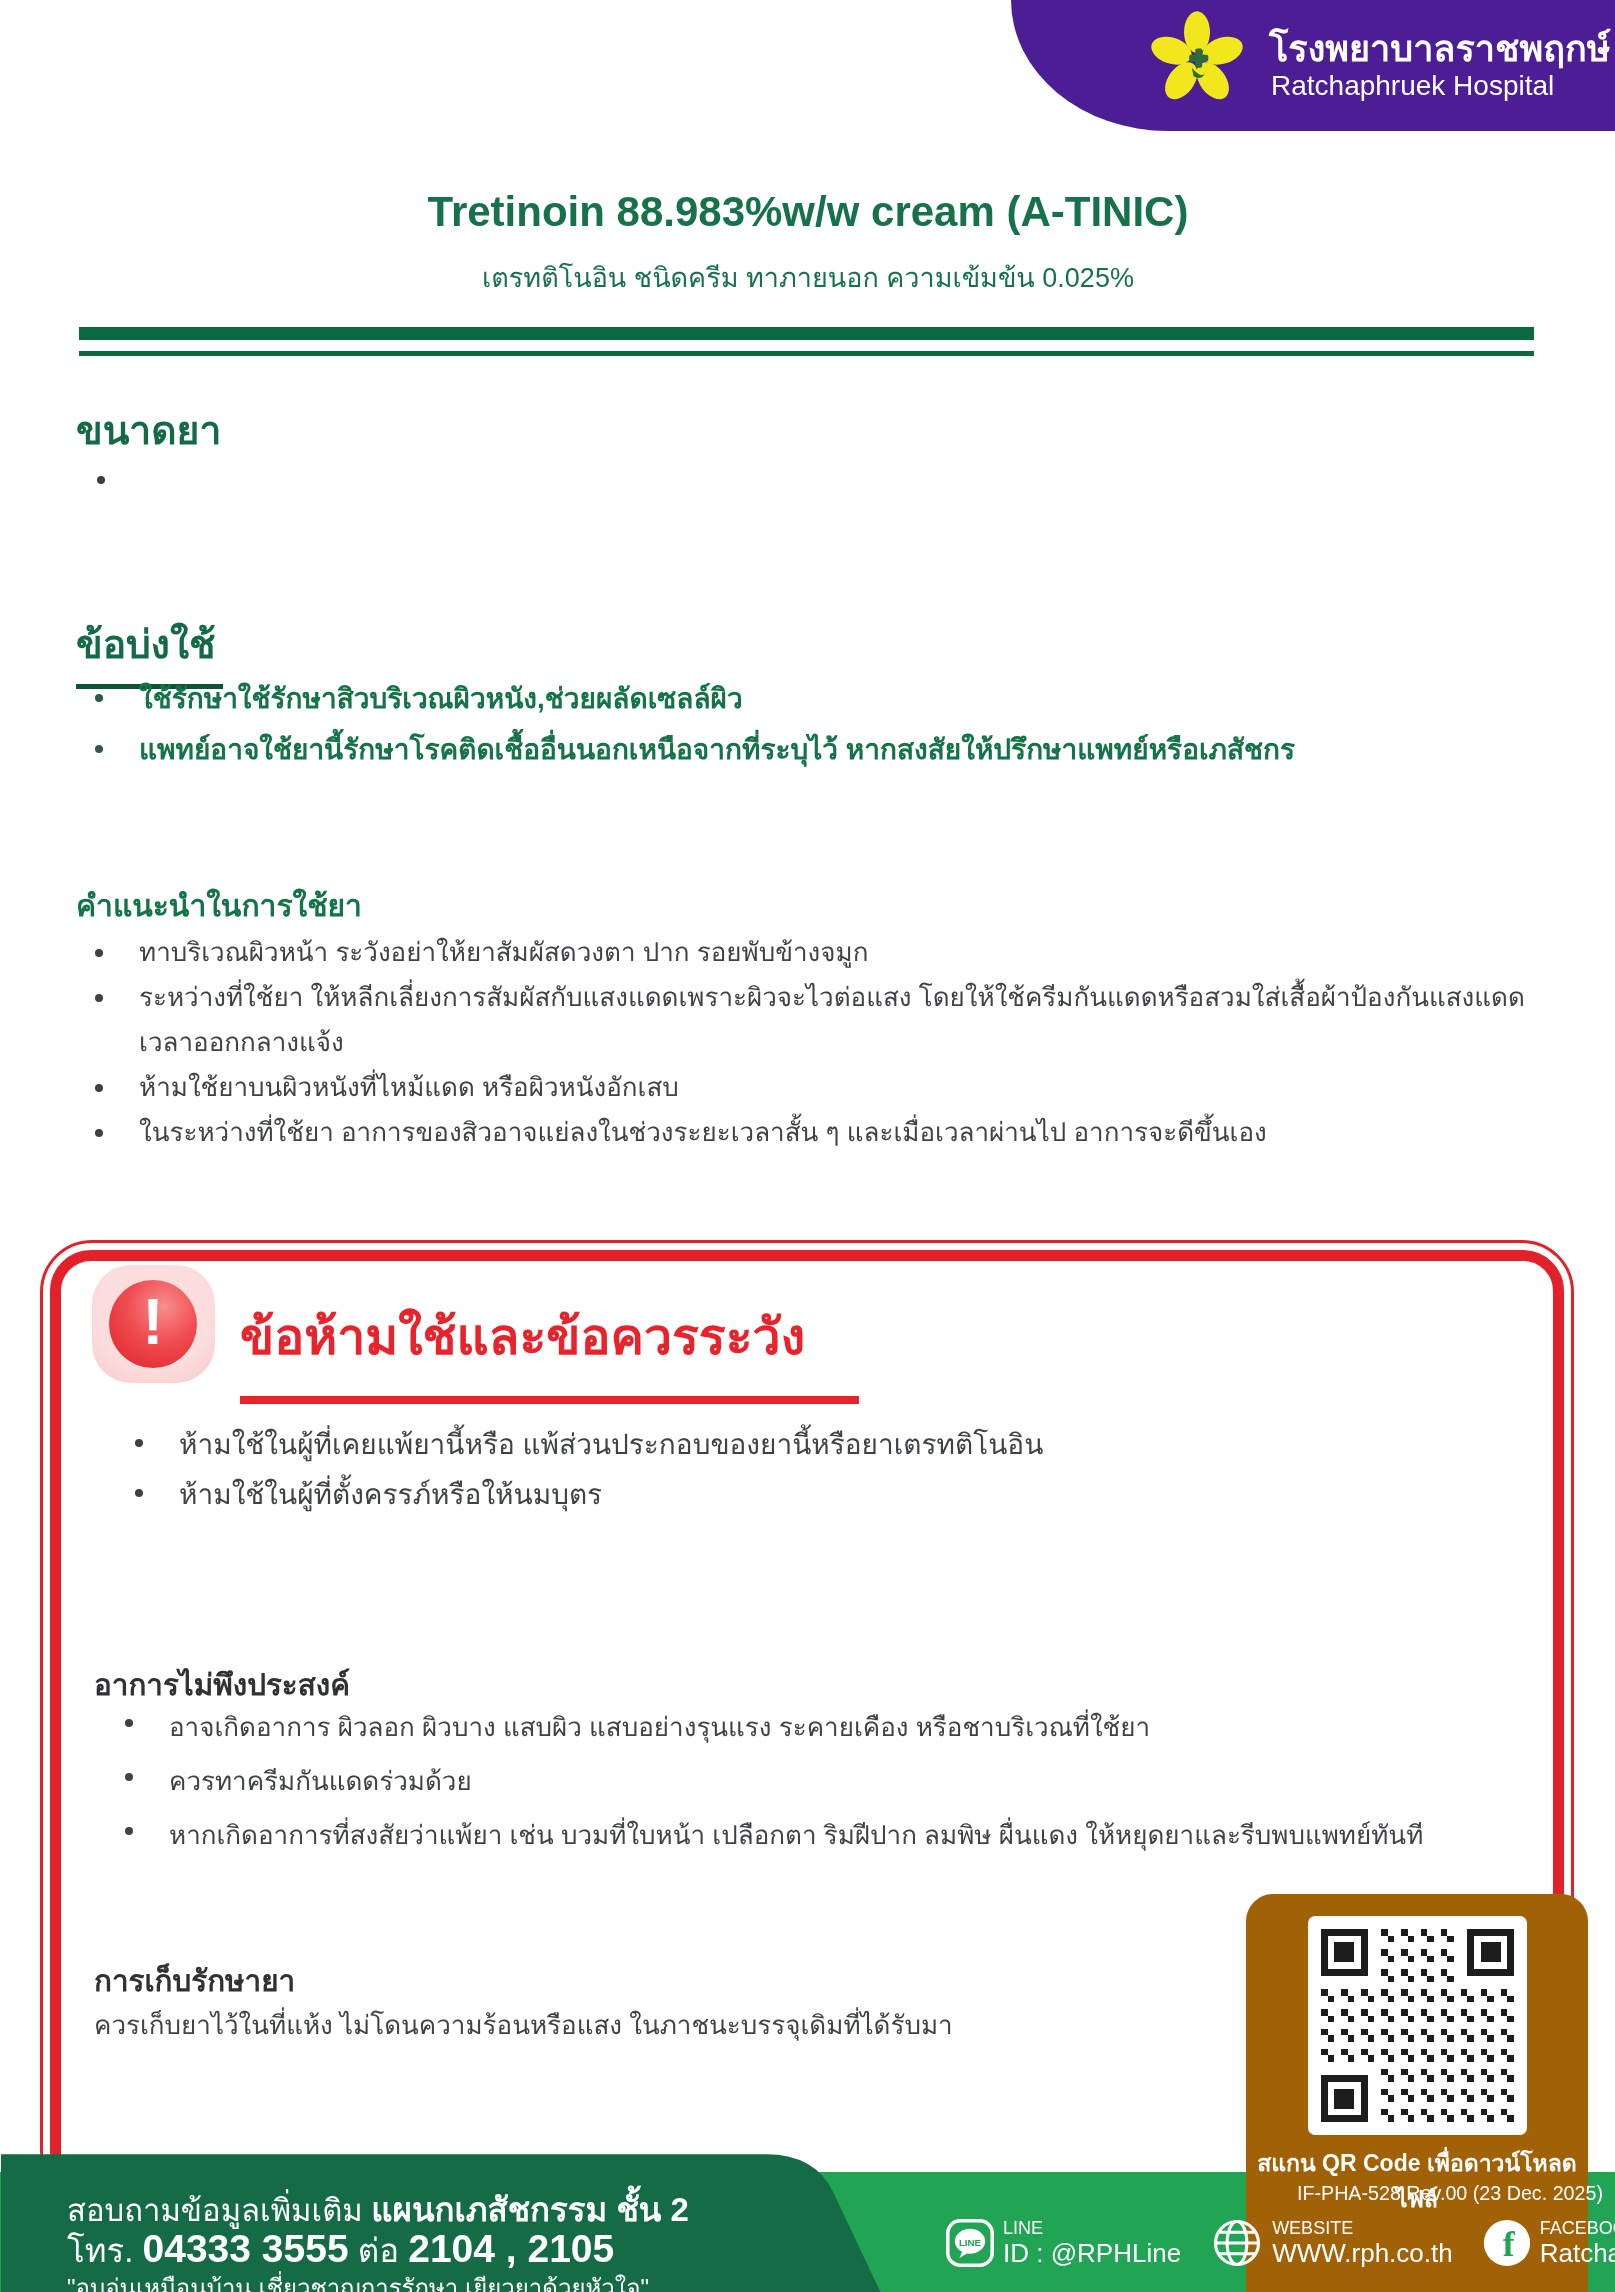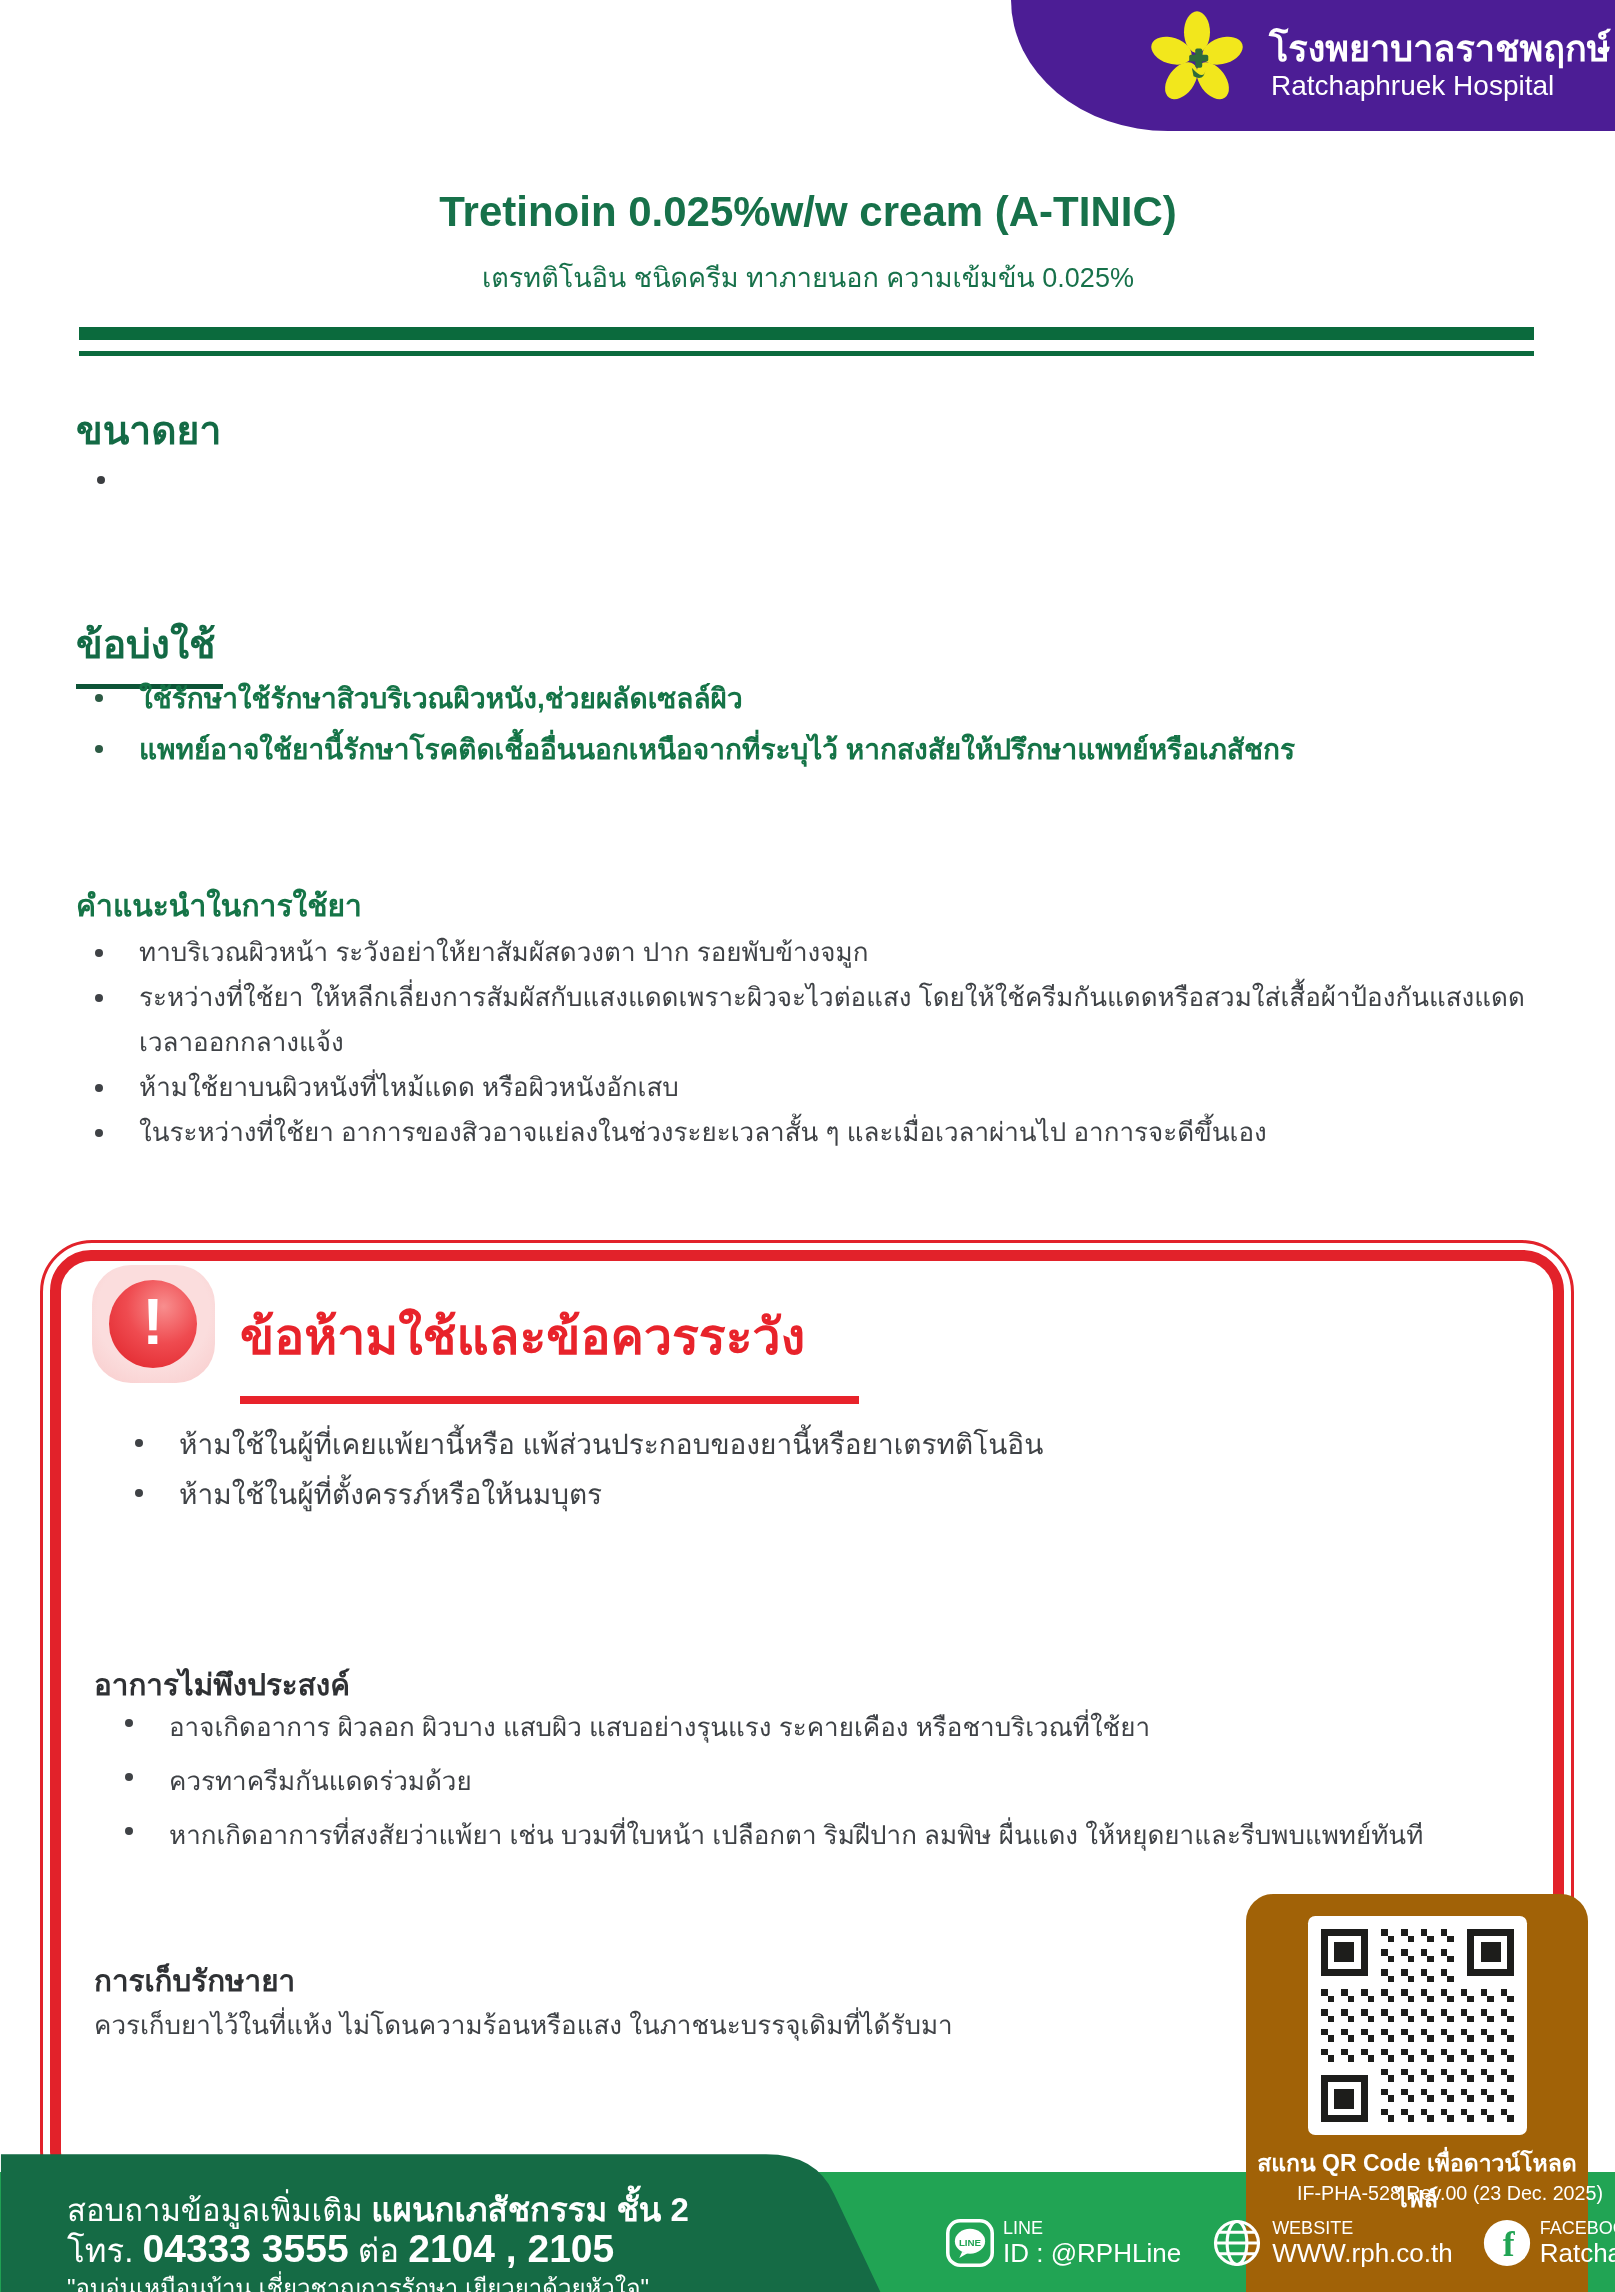--- a/index.html
+++ b/index.html
@@ -101,21 +101,21 @@
       <g fill="#2e6b3a">
         <rect x="-2" y="-12" width="8" height="22" rx="2"></rect>
         <rect x="-9" y="-5" width="22" height="8" rx="2"></rect>
         <path d="M-6 10 q14 16 16 2 q-2 14 -14 8 z"></path>
       </g>
     </svg>
     <div class="hosp-th">โรงพยาบาลราชพฤกษ์</div>
     <div class="hosp-en">Ratchaphruek Hospital</div>
   </div>
 
-  <div class="drug-title">Tretinoin 0.025%w/w cream (A-TINIC)</div>
+  <div class="drug-title">Tretinoin 88.983%w/w cream (A-TINIC)</div>
   <div class="drug-sub">เตรทติโนอิน ชนิดครีม ทาภายนอก ความเข้มข้น 0.025%</div>
 
   <div class="rule-thick"></div>
   <div class="rule-thin"></div>
 
   <div class="h-big" style="left:76px; top:399px;">ขนาดยา</div>
   <div class="lone-dot" style="left:97px; top:476px;"></div>
 
   <div class="h-big u" style="left:76px; top:613px;">ข้อบ่งใช้</div>
   <div class="list" style="left:76px; top:673px; width:1478px;">

